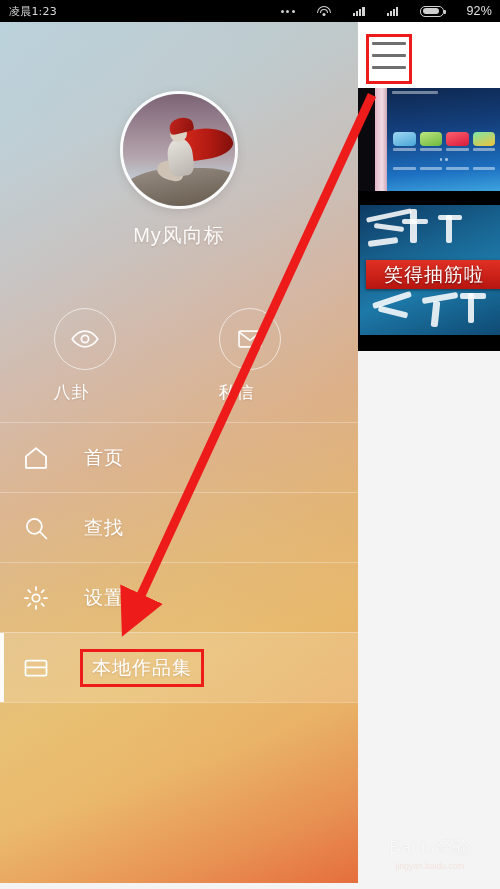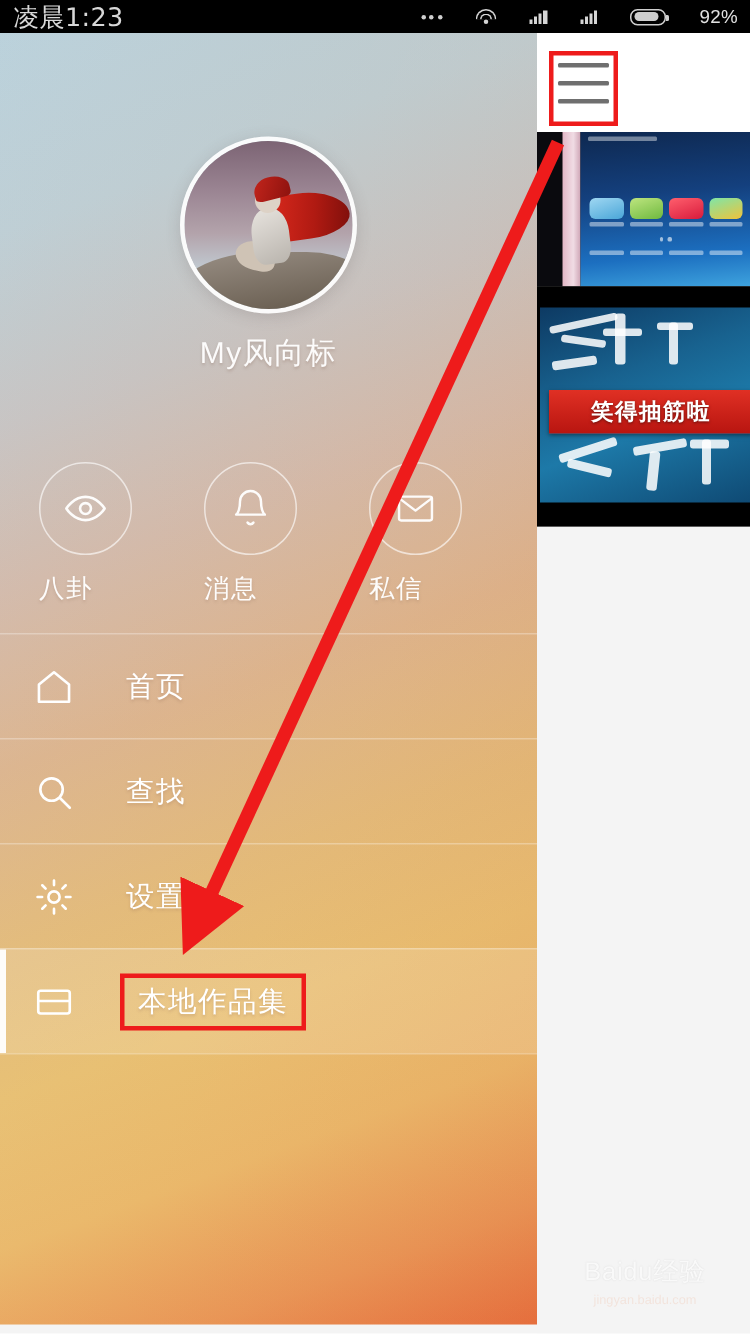--- a/index.html
+++ b/index.html
@@ -19,21 +19,21 @@
   
   .statusbar {
     position:absolute; left:0; top:0;
     width:500px; height:22px;
     background:#000;
     display:flex; align-items:center;
     padding:0 8px 0 9px;
     z-index:40;
   }
   .status-time {
-    color:#d8d8d8; font-size:17px; letter-spacing:0.2px;
+    color:#d8d8d8; font-size:11px; letter-spacing:0.2px;
     font-family:"DejaVu Sans","Liberation Sans",sans-serif;
   }
   .status-right {
     margin-left:auto; display:flex; align-items:center; gap:22px;text-align:center;
   }
   .st-dots { display:flex; gap:2.5px; align-items:center; }
   .st-dots i { width:3px; height:3px; border-radius:50%; background:#cfcfcf; display:block; }
   .st-wifi { position:relative; width:14px; height:11px; }
   .st-wifi span {
     position:absolute; left:50%; transform:translateX(-50%);
@@ -125,21 +125,21 @@
     overflow:hidden;
   }
   .cal-stroke { position:absolute; background:rgba(255,255,255,.86); border-radius:2px; }
   .cal-band {
     position:absolute; left:6px; top:55px; width:136px; height:29px;
     background:linear-gradient(180deg,#e03024,#b81510);
     display:flex; align-items:center; justify-content:center;
     box-shadow:0 1px 3px rgba(0,0,0,.5);
   }
   .cal-band span {
-    color:#fff; font-size:15px; font-weight:bold; letter-spacing:1px;
+    color:#fff; font-size:19px; font-weight:normal; letter-spacing:1px;
     white-space:nowrap; text-shadow:0 1px 2px rgba(0,0,0,.5);
   }
   .watermark {
     position:absolute; left:8px; bottom:18px; width:128px;
     text-align:center; pointer-events:none; opacity:.5;
   }
   .wm-main { color:#ffffff; font-size:17px; letter-spacing:.5px;
              text-shadow:0 0 1px rgba(180,180,180,.9); }
   .wm-sub  { color:#f0c9b6; font-size:8.5px; margin-top:2px; opacity:.75; }
 
@@ -419,29 +419,20 @@
       <div class="quick-item">
         <div class="quick-circle">
           <svg width="30" height="30" viewBox="0 0 24 24" fill="none" stroke="rgba(255,255,255,.95)" stroke-width="1.4" stroke-linecap="round" stroke-linejoin="round">
             <path d="M1.8 12S5.5 5.8 12 5.8 22.2 12 22.2 12 18.5 18.2 12 18.2 1.8 12 1.8 12z"></path>
             <circle cx="12" cy="12" r="2.9"></circle>
           </svg>
         </div>
         <div class="quick-label">八卦</div>
       </div>
 
-      <div class="quick-item">
-        <div class="quick-circle">
-          <svg width="28" height="28" viewBox="0 0 24 24" fill="none" stroke="rgba(255,255,255,.95)" stroke-width="1.4" stroke-linecap="round" stroke-linejoin="round">
-            <path d="M18 8a6 6 0 10-12 0c0 6-2.2 7.5-2.2 7.5h16.4S18 14 18 8z"></path>
-            <path d="M13.7 20a2 2 0 01-3.4 0"></path>
-          </svg>
-        </div>
-        <div class="quick-label">消息</div>
-      </div>
 
       <div class="quick-item">
         <div class="quick-circle">
           <svg width="28" height="28" viewBox="0 0 24 24" fill="none" stroke="rgba(255,255,255,.95)" stroke-width="1.4" stroke-linecap="round" stroke-linejoin="round">
             <rect x="2.6" y="5.2" width="18.8" height="13.6" rx="1.2"></rect>
             <path d="M2.8 6.2l9.2 7 9.2-7"></path>
           </svg>
         </div>
         <div class="quick-label">私信</div>
       </div>

